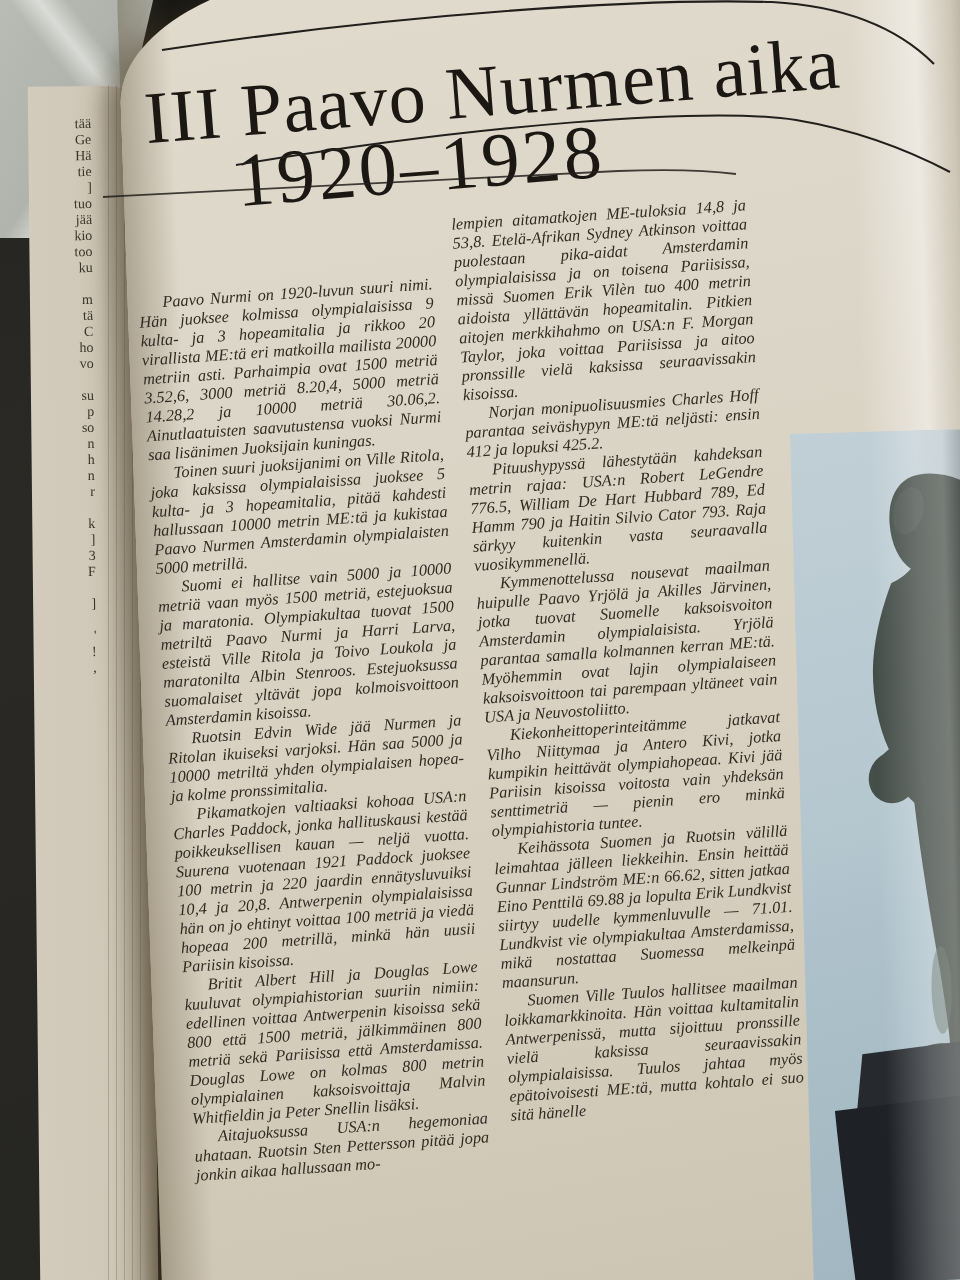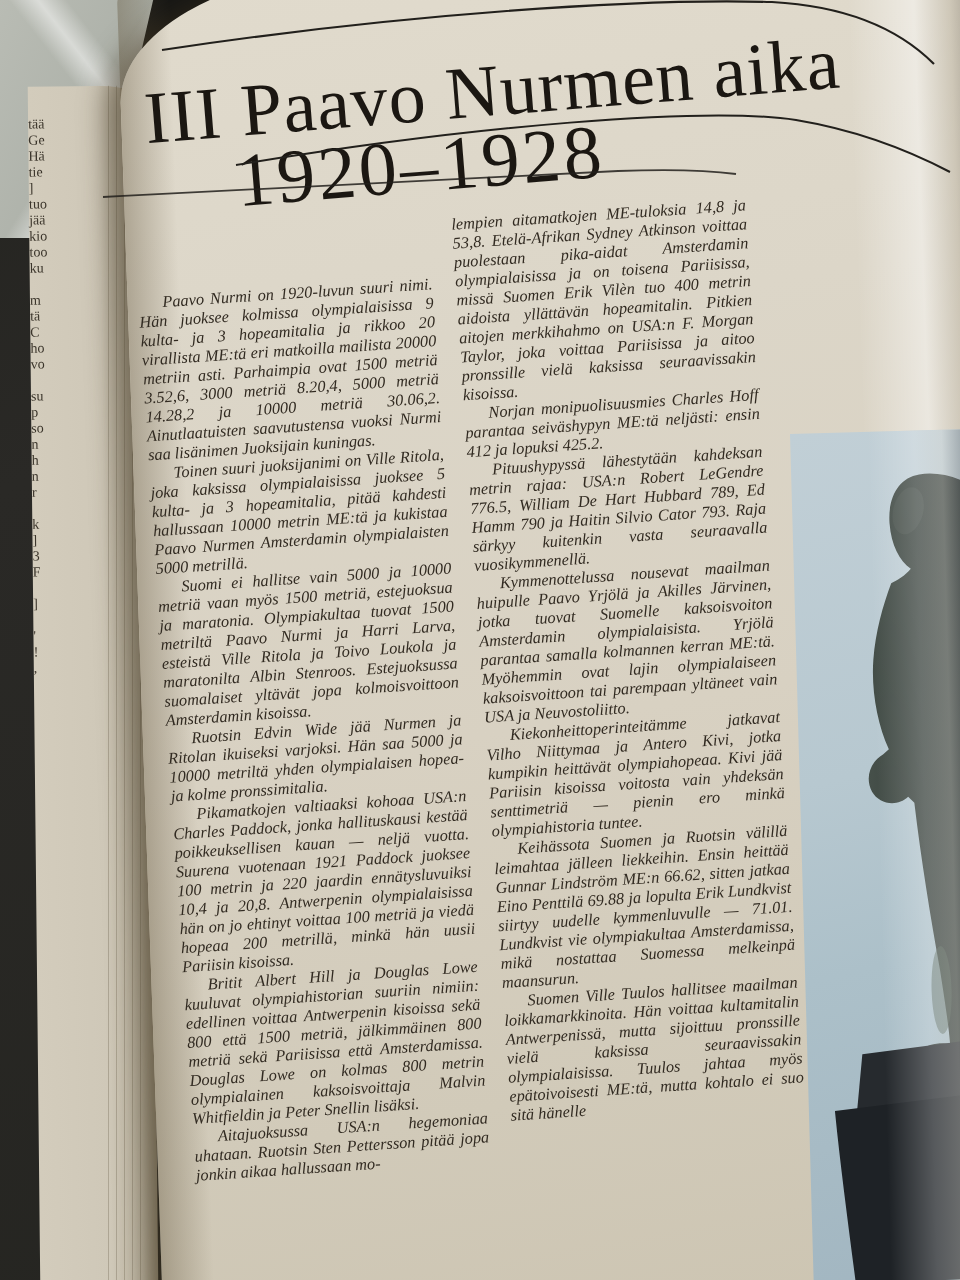--- a/index.html
+++ b/index.html
@@ -44,21 +44,21 @@
     transform:rotate(-.6deg);border-top-right-radius:46px 20px;
   }
   .prev-page::after{content:"";position:absolute;right:10px;top:0;bottom:0;width:34px;
     background:repeating-linear-gradient(to right,rgba(110,100,80,.35) 0 1px,transparent 1px 8px);
     transform:rotate(.6deg);
   }
   .fragments{top:30px;left:0;width:66px;}
   .fragments .frag{
     position:static;display:block;height:16px;
     font:14px/16px "Liberation Serif",serif;color:#3b352b;
-    text-align:left;padding-right:3px;white-space:pre;
+    text-align:right;padding-right:3px;white-space:pre;
   }
 
   
   .main-page{
     left:140px;top:-36px;width:850px;height:1370px;
     background:linear-gradient(172deg,#e1dbcd 0%,#dcd6c8 28%,#d8d1c2 55%,#d1cab9 80%,#ccc4b1 100%);
     transform:rotate(-2deg);transform-origin:40% 50%;
     border-top-left-radius:240px 128px;
     box-shadow:-16px 6px 26px rgba(58,47,28,.55);
   }

